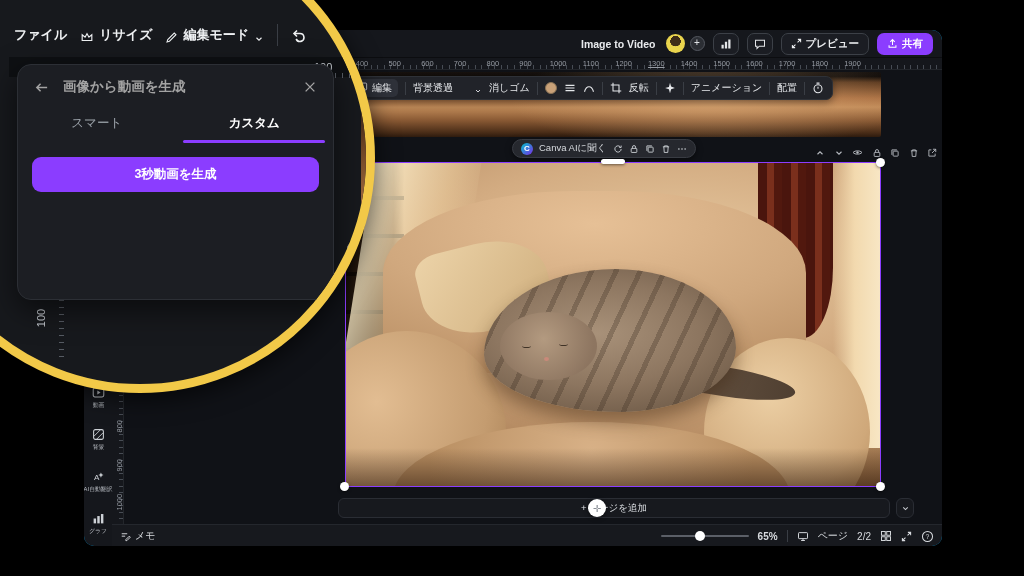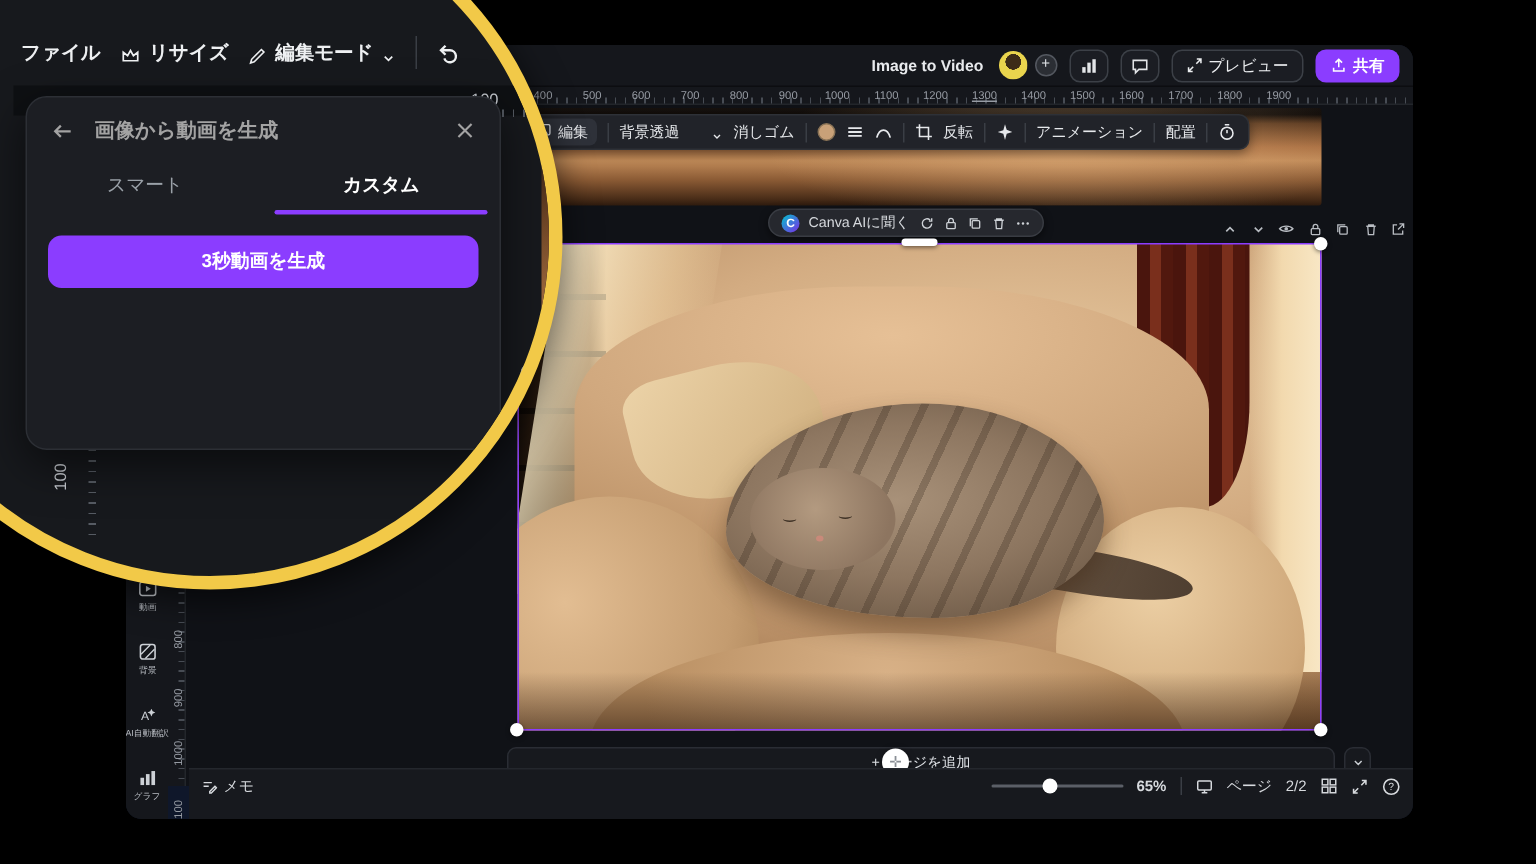--- a/index.html
+++ b/index.html
@@ -2,34 +2,34 @@
 <html><head>
 <meta charset="utf-8">
 <style>
   * { margin:0; padding:0; box-sizing:border-box; }
   html,body { background:#000; }
   body { font-family:"Liberation Sans","DejaVu Sans",sans-serif; }
   #stage { position:relative; width:1024px; height:576px; background:#000; overflow:hidden; }
 
   
   .window { position:absolute; left:84px; top:30px; width:858px; height:516px;
-            background:#0f172a; border-radius:10px; overflow:hidden; }
+            background:#0ea5e9; border-radius:10px; overflow:hidden; }
 
   
   .topbar { position:absolute; left:0; top:0; right:0; height:28px; background:#15171c;
             border-bottom:1px solid #0c0d10; display:flex; align-items:center; justify-content:flex-end;
             gap:8px; padding-right:9px; }
   .mode-label { font-size:10.5px; font-weight:bold; color:#e8eaed; margin-right:2px; }
   .avatar { width:19px; height:19px; border-radius:50%; background:radial-gradient(circle at 50% 38%, #3d2c18 0 34%, transparent 35%), #e9d44d; position:relative; }
   .plus-chip { width:15px; height:15px; border-radius:50%; background:#2b2e34; border:1px solid #53575f;
                color:#dfe2e6; font-size:10px; line-height:12px; text-align:center; margin-left:-3px; }
   .ibtn { display:flex; align-items:center; justify-content:center; gap:4px; height:22px;
           border:1px solid #3c4047; border-radius:7px; background:#1b1d23; color:#e3e5e8; }
   .ibtn.sq { width:26px; }
-  .btn-preview { padding:0 9px; font-size:10.5px; color:#eceef0; }
+  .btn-preview { padding:0 9px; font-size:10.5px; color:#eceef0;font-weight:bold; }
   .btn-share { height:22px; padding:0 10px; border-radius:7px; background:#8b3dff; color:#fff;
                display:flex; align-items:center; gap:4px; font-size:10.5px; font-weight:bold; }
 
   
   .hruler { position:absolute; left:40px; right:0; top:28px; height:12px; background:#15171c;
             border-bottom:1px solid #23262b; }
   .hruler .ticks { position:absolute; left:0; right:0; bottom:0; height:4px;
             background:repeating-linear-gradient(90deg,#474c54 0 1px,transparent 1px 6.5px); }
   .hrl { position:absolute; top:1px; transform:translateX(-50%); font-size:7.5px; color:#969ba3; }
   .vruler { position:absolute; left:28px; top:40px; width:12px; bottom:22px; background:#15171c;
@@ -121,21 +121,21 @@
   .addpage { position:absolute; left:254px; top:468px; width:552px; height:20px; background:#17191e;
       border:1px solid #2a2d34; border-radius:6px; display:flex; align-items:center; justify-content:center;
       color:#dfe2e6; font-size:9.5px; }
   .cursor-circle { position:absolute; left:504px; top:469px; width:18px; height:18px; border-radius:50%;
       background:#fff; box-shadow:0 1px 4px rgba(0,0,0,.5); color:#8a8f96; font-size:10px;
       display:flex; align-items:center; justify-content:center; }
   .collapse-btn { position:absolute; left:812px; top:468px; width:18px; height:20px; background:#17191e;
       border:1px solid #2a2d34; border-radius:6px; display:flex; align-items:center; justify-content:center; color:#c7cbd0; }
 
   
-  .bottombar { position:absolute; left:42px; right:0; bottom:0; height:34px; background:#17191e;
+  .bottombar { position:absolute; left:28px; right:0; bottom:0; height:22px; background:#17191e;
       border-top:1px solid #24272d; }
   .memo { position:absolute; left:8px; top:0; height:22px; display:flex; align-items:center; gap:4px;
       color:#d7dade; font-size:10px; }
   .bb-right { position:absolute; right:8px; top:0; height:22px; display:flex; align-items:center; gap:9px;
       color:#d7dade; font-size:10px; }
   .slider { position:relative; width:88px; height:2px; background:#5b5f67; border-radius:1px; }
   .knob { position:absolute; left:45%; top:50%; transform:translate(-50%,-50%); width:10px; height:10px;
       border-radius:50%; background:#fff; }
   .bb-div { width:1px; height:12px; background:#3a3e45; }
   .zoomv { font-weight:bold; }

